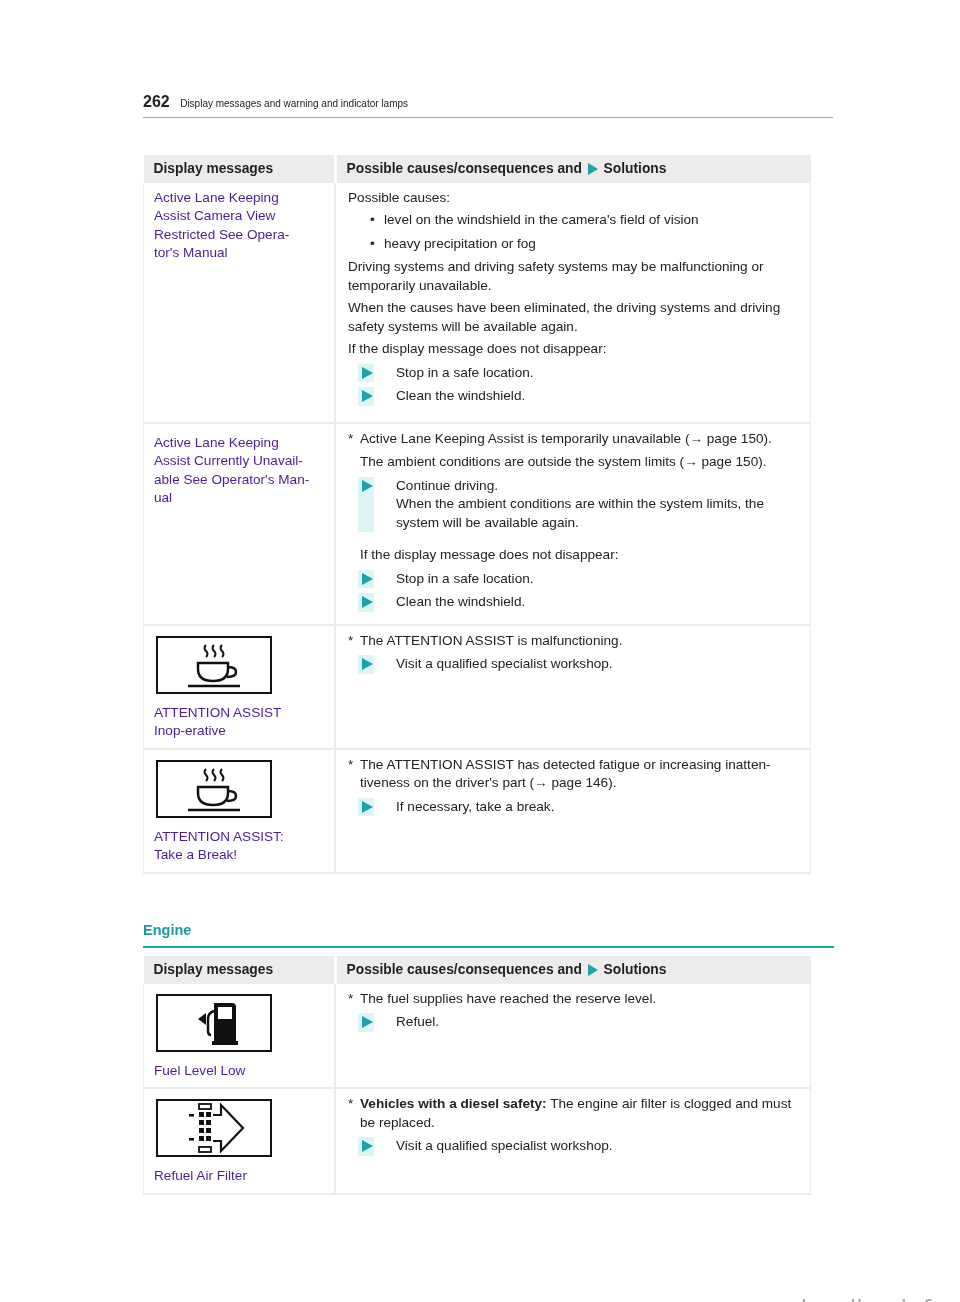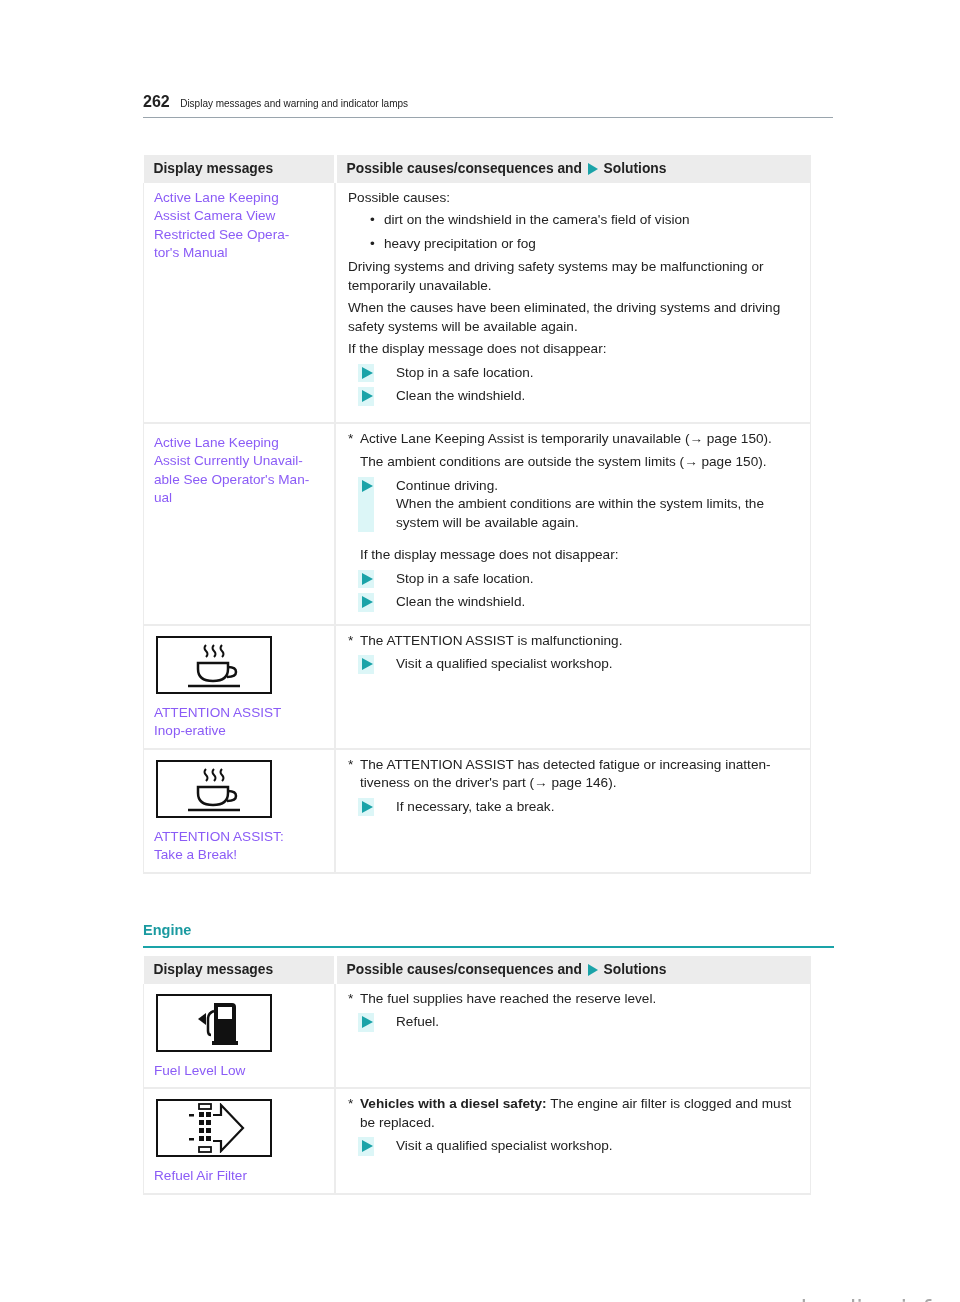--- a/index.html
+++ b/index.html
@@ -6,21 +6,21 @@
   body{width:960px;height:1302px;position:relative;font-family:"Liberation Sans",sans-serif;color:#222;overflow:hidden;}
   .page-header{position:absolute;left:143px;top:93px;width:690px;height:24px;border-bottom:1px solid #9aa5ad;}
   .page-num{font-weight:bold;font-size:16px;color:#222;}
   .page-title{font-size:10px;color:#222;margin-left:6px;}
   table.msg{position:absolute;left:143px;width:668px;border-collapse:collapse;font-size:13.6px;line-height:18.5px;}
   table.msg th{background:#ececec;text-align:left;font-weight:bold;font-size:13.8px;padding:5px 10px 4px 10px;color:#222;height:17px;}
   table.msg th:first-child{width:170px;border-right:3px solid #fff;}
   table.msg td{vertical-align:top;padding:6px 10px 7px 10px;border-bottom:2px solid #ececec;}
   table.msg td.left{border-left:1px solid #ececec;border-right:2px solid #ececec;width:170px;}
   table.msg td.right{border-right:1px solid #ececec;padding-left:12px;}
-  .msgtxt{color:#8b5cf6;}
+  .msgtxt{color:#4c1d95;}
   .tri{display:inline-block;width:0;height:0;border-top:6px solid transparent;border-bottom:6px solid transparent;border-left:10px solid #1aa3a8;vertical-align:middle;margin:0 2px;}
   p{margin:0 0 4px 0;}
   ul.bul{margin:0 0 4px 0;padding:0 0 0 22px;list-style:none;}
   ul.bul li{position:relative;padding-left:14px;margin-bottom:5px;}
   ul.bul li:before{content:"\2022";position:absolute;left:0;}
   .step{position:relative;padding-left:38px;margin:5px 0 5px 10px;}
   .step .mark{position:absolute;left:0;top:0;bottom:0;width:16px;background:#dcf6f7;}
   .step .mark span{position:absolute;left:4px;top:3px;width:0;height:0;border-top:6px solid transparent;border-bottom:6px solid transparent;border-left:11px solid #1aa3a8;}
   .star{position:relative;padding-left:12px;margin-bottom:5px;}
   .star:before{content:"*";position:absolute;left:0;top:0;}
@@ -48,21 +48,21 @@
     </th>
   </tr>
 
   <tr style="height:240px;">
     <td class="left">
       <div class="msgtxt" style="width:150px;">Active Lane Keeping Assist Camera View Restricted See Opera-tor's Manual</div>
     </td>
     <td class="right">
       <p>Possible causes:</p>
       <ul class="bul">
-        <li>dirt on the windshield in the camera's field of vision</li>
+        <li>level on the windshield in the camera's field of vision</li>
         <li>heavy precipitation or fog</li>
       </ul>
       <p>Driving systems and driving safety systems may be malfunctioning or temporarily unavailable.</p>
       <p>When the causes have been eliminated, the driving systems and driving safety systems will be available again.</p>
       <p>If the display message does not disappear:</p>
       <div class="step"><span class="mark">
               <span></span>
             </span><span>Stop in a safe location.</span></div>
       <div class="step"><span class="mark">
               <span></span>

